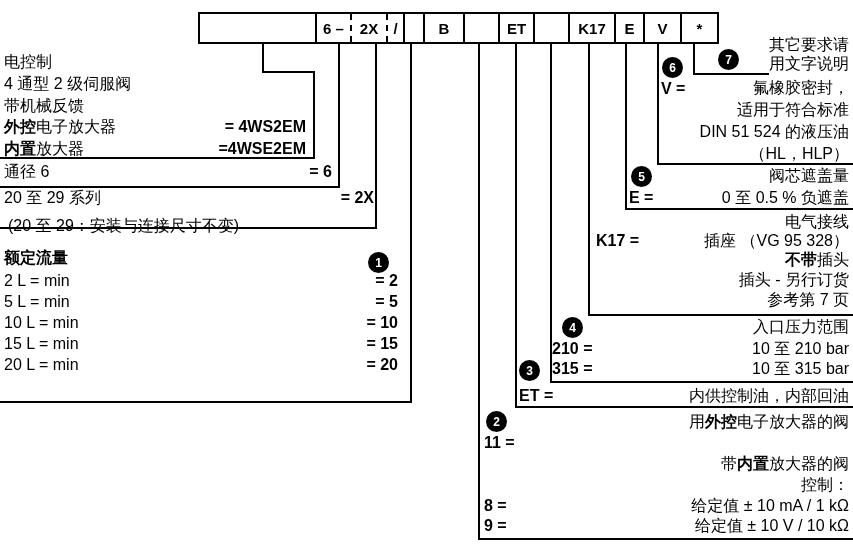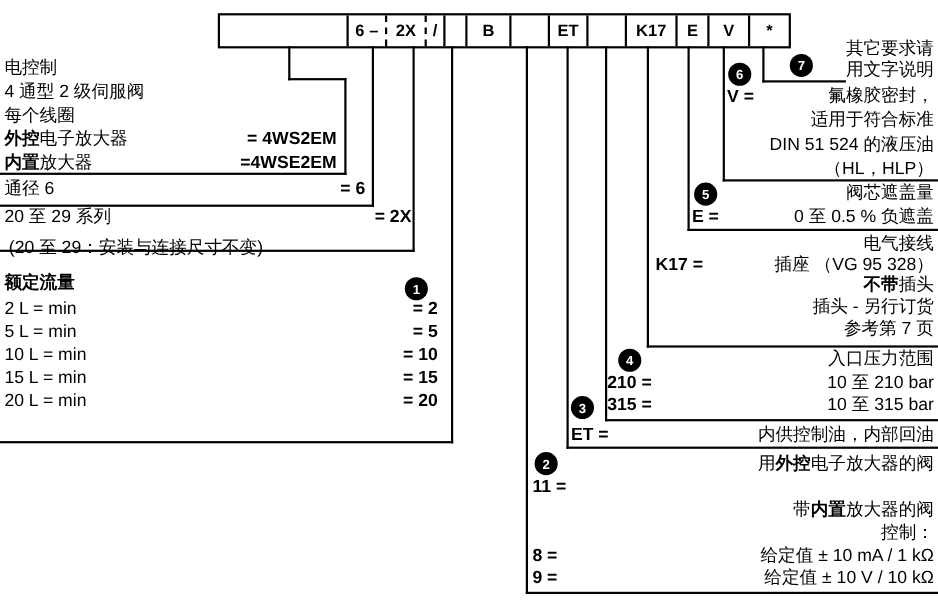--- a/index.html
+++ b/index.html
@@ -73,21 +73,21 @@
   <div class="ln" style="left:693px;top:73px;width:76px;height:2px"></div>
   <div class="ln" style="left:657px;top:163px;width:196px;height:2px"></div>
   <div class="ln" style="left:625px;top:208px;width:228px;height:2px"></div>
   <div class="ln" style="left:588px;top:314px;width:265px;height:2px"></div>
   <div class="ln" style="left:550px;top:381px;width:303px;height:2px"></div>
   <div class="ln" style="left:515px;top:406px;width:338px;height:2px"></div>
   <div class="ln" style="left:478px;top:538px;width:375px;height:2px"></div>
 
   <div class="t" style="left:4px;top:54px">电控制</div>
   <div class="t" style="left:4px;top:76px">4 通型 2 级伺服阀</div>
-  <div class="t" style="left:4px;top:98px">每个线圈</div>
+  <div class="t" style="left:4px;top:98px">带机械反馈</div>
 
   <div class="pair" style="left:4px;top:119px;width:302px">
     <span><b>外控</b><span>电子放大器</span></span>
     <span class="val">= 4WS2EM</span>
   </div>
   <div class="pair" style="left:4px;top:141px;width:302px">
     <span><b>内置</b><span>放大器</span></span>
     <span class="val">=4WSE2EM</span>
   </div>
 

